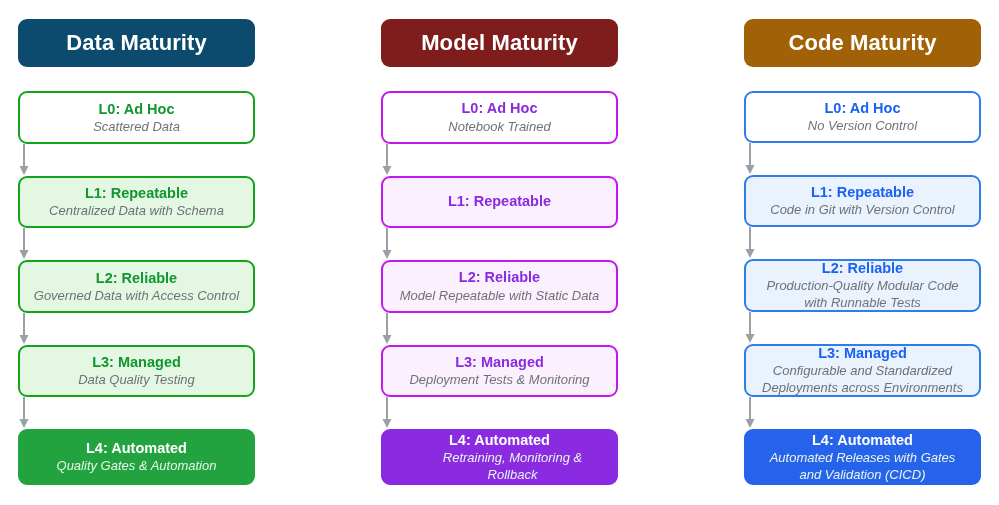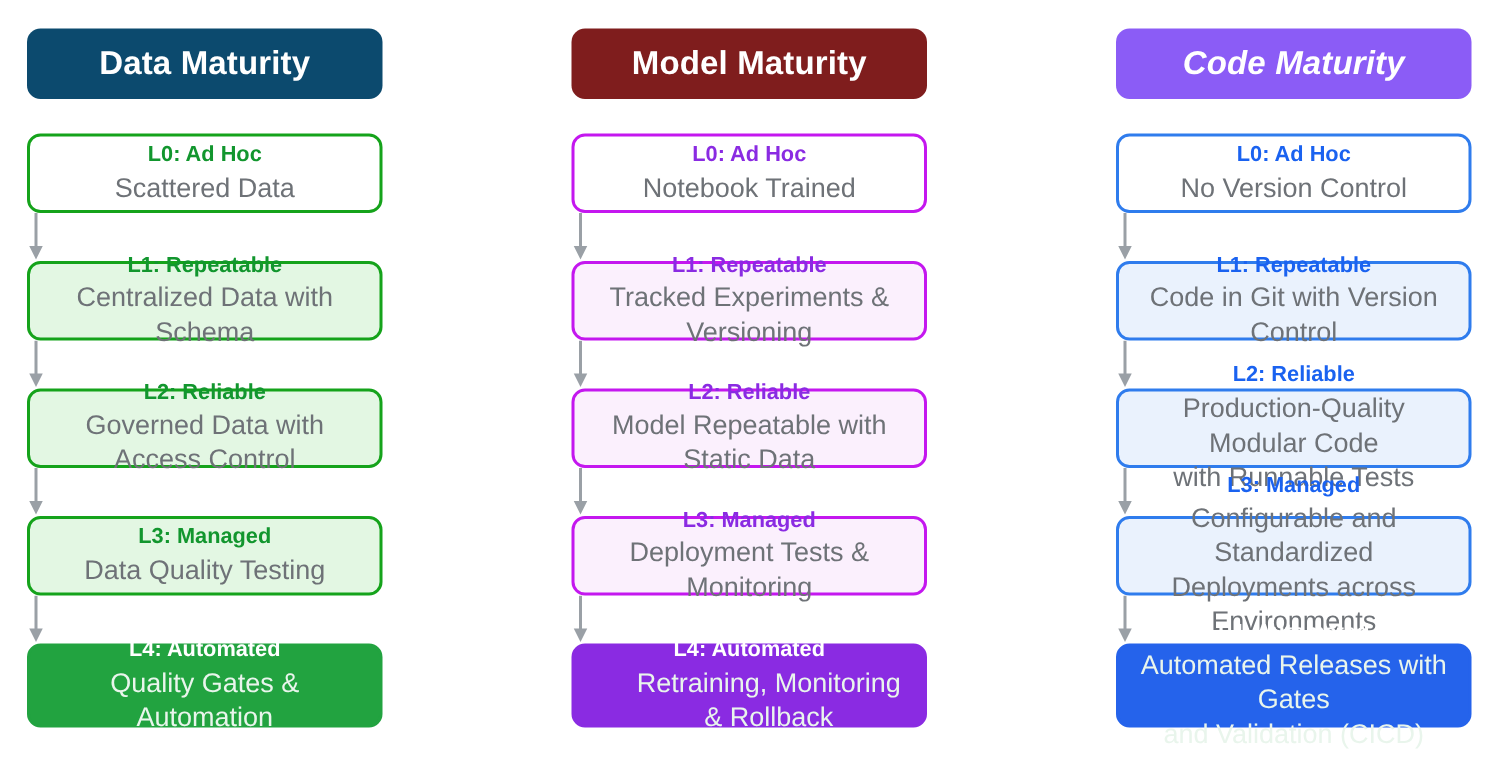--- a/index.html
+++ b/index.html
@@ -53,23 +53,24 @@
     text-align: center;
     padding: 6px 8px;
   }
   .card-title {
     font-size: 14.5px;
     font-weight: bold;
     line-height: 1.25;
     margin-bottom: 1px;
   }
   .card-desc {
-    font-size: 18px;
+    font-size: 13px;
     line-height: 1.28;
     color: #6e7277;
+    font-style: italic;
   }
   .card.filled .card-desc {
     color: #e9f5ec;
   }
   .card.filled .card-title {
     color: #ffffff;
   }
   .connector {
     width: 12px;
     display: flex;
@@ -139,21 +140,20 @@
         <div class="card-desc" style="white-space: pre-line;">Notebook Trained</div>
       </div>
       <div class="connector">
         <svg width="12" height="32" viewBox="0 0 12 32" xmlns="http://www.w3.org/2000/svg">
           <line x1="6" y1="0" x2="6" y2="23" stroke="#9aa0a6" stroke-width="2"></line>
           <polygon points="1.5,22 10.5,22 6,31" fill="#9aa0a6"></polygon>
         </svg>
       </div>
       <div class="card" style="height: 53px; border-color: rgb(196, 23, 239); background: rgb(251, 240, 253);">
         <div class="card-title" style="color: rgb(138, 43, 226);">L1: Repeatable</div>
-        <div class="card-desc" style="white-space: pre-line;">Tracked Experiments &amp; Versioning</div>
       </div>
       <div class="connector">
         <svg width="12" height="32" viewBox="0 0 12 32" xmlns="http://www.w3.org/2000/svg">
           <line x1="6" y1="0" x2="6" y2="23" stroke="#9aa0a6" stroke-width="2"></line>
           <polygon points="1.5,22 10.5,22 6,31" fill="#9aa0a6"></polygon>
         </svg>
       </div>
       <div class="card" style="height: 53px; border-color: rgb(196, 23, 239); background: rgb(251, 240, 253);">
         <div class="card-title" style="color: rgb(138, 43, 226);">L2: Reliable</div>
         <div class="card-desc" style="white-space: pre-line;">Model Repeatable with Static Data</div>
@@ -173,21 +173,21 @@
           <line x1="6" y1="0" x2="6" y2="23" stroke="#9aa0a6" stroke-width="2"></line>
           <polygon points="1.5,22 10.5,22 6,31" fill="#9aa0a6"></polygon>
         </svg>
       </div>
       <div class="card filled" style="height: 56px; border-color: rgb(138, 43, 226); background: rgb(138, 43, 226);">
         <div class="card-title">L4: Automated</div>
         <div class="card-desc" style="white-space: pre-line; margin-left: 26px;">Retraining, Monitoring &amp; Rollback</div>
       </div>
     </div>
     <div class="column">
-      <div class="col-header" style="background: #8b5cf6; color: rgb(255, 255, 255); font-style: italic;">Code Maturity</div>
+      <div class="col-header" style="background: #a16207; color: rgb(255, 255, 255);">Code Maturity</div>
       <div style="height: 24px;"></div>
       <div class="card" style="height: 53px; border-color: rgb(47, 124, 237); background: rgb(255, 255, 255);">
         <div class="card-title" style="color: rgb(26, 98, 240);">L0: Ad Hoc</div>
         <div class="card-desc" style="white-space: pre-line;">No Version Control</div>
       </div>
       <div class="connector">
         <svg width="12" height="32" viewBox="0 0 12 32" xmlns="http://www.w3.org/2000/svg">
           <line x1="6" y1="0" x2="6" y2="23" stroke="#9aa0a6" stroke-width="2"></line>
           <polygon points="1.5,22 10.5,22 6,31" fill="#9aa0a6"></polygon>
         </svg>

